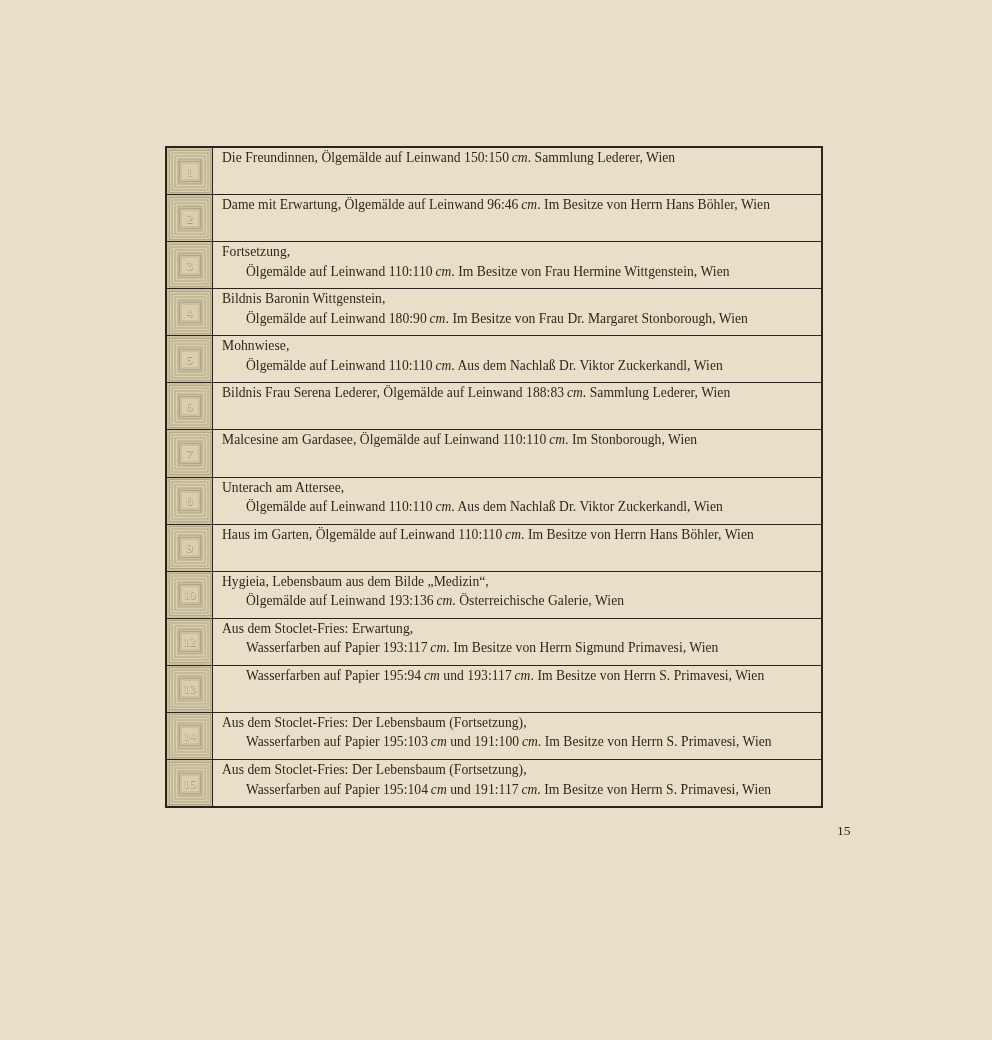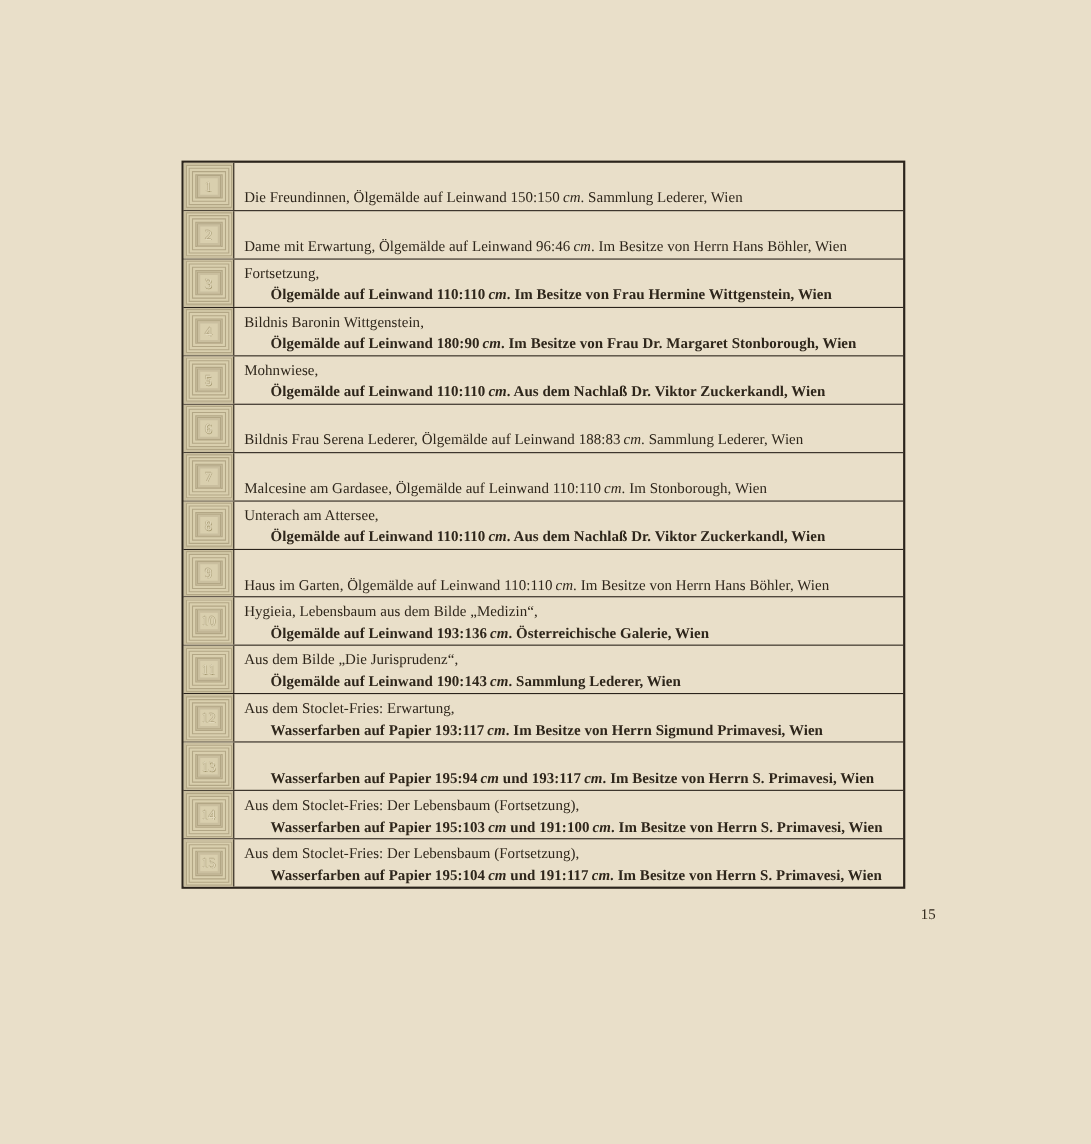--- a/index.html
+++ b/index.html
@@ -43,27 +43,27 @@
     box-shadow: inset 0 0 0 2px var(--stampbg, #cabf9f);
     display:flex; align-items:center; justify-content:center;
   }
   .stamp-num {
     font-size:13px; line-height:1;
     color:var(--stampnum, #e2d9bc);
     text-shadow: 0.5px 0.5px 0 #a3976f, -0.5px -0.5px 0 #baae8c;
   }
   .entry {
     flex:1 1 auto; min-width:0;
-    display:flex; flex-direction:column; justify-content:flex-end;
+    display:flex; flex-direction:column; justify-content:flex-start;
     padding:0 6px 1px 9px;
     color:var(--ink, #2e261b);
     font-size:13.6px; line-height:19.5px; letter-spacing:0.05px;
     white-space:nowrap;
   }
-  .line.indent { padding-left:24px;font-weight:bold; }
+  .line.indent { padding-left:24px; }
   .it { font-style:italic; }
   .page-number {
     position:absolute; left:837px; top:823px;
     color:var(--ink, #2e261b); font-size:13.5px;
   }
 </style>
 </head>
 <body>
 
 <div class="page">
@@ -196,33 +196,20 @@
           <span class="stamp-num">10</span>
         </div>
       </div>
     </div>
     <div class="entry">
           <div class="line"><span>Hygieia, Lebensbaum aus dem Bilde „Medizin“,</span></div>
           <div class="line indent"><span>Ölgemälde auf Leinwand 193:136 </span><span class="it">cm</span><span>. Österreichische Galerie, Wien</span></div>
         </div>
   </div>
 
-  <div class="row">
-    <div class="num-cell">
-      <div class="stamp">
-        <div class="stamp-inner">
-          <span class="stamp-num">11</span>
-        </div>
-      </div>
-    </div>
-    <div class="entry">
-          <div class="line"><span>Aus dem Bilde „Die Jurisprudenz“,</span></div>
-          <div class="line indent"><span>Ölgemälde auf Leinwand 190:143 </span><span class="it">cm</span><span>. Sammlung Lederer, Wien</span></div>
-        </div>
-  </div>
 
   <div class="row">
     <div class="num-cell">
       <div class="stamp">
         <div class="stamp-inner">
           <span class="stamp-num">12</span>
         </div>
       </div>
     </div>
     <div class="entry">

